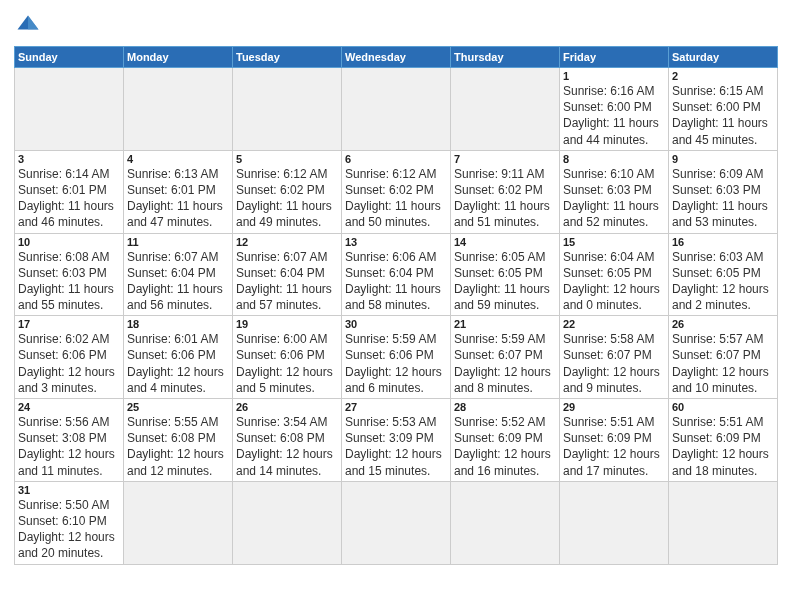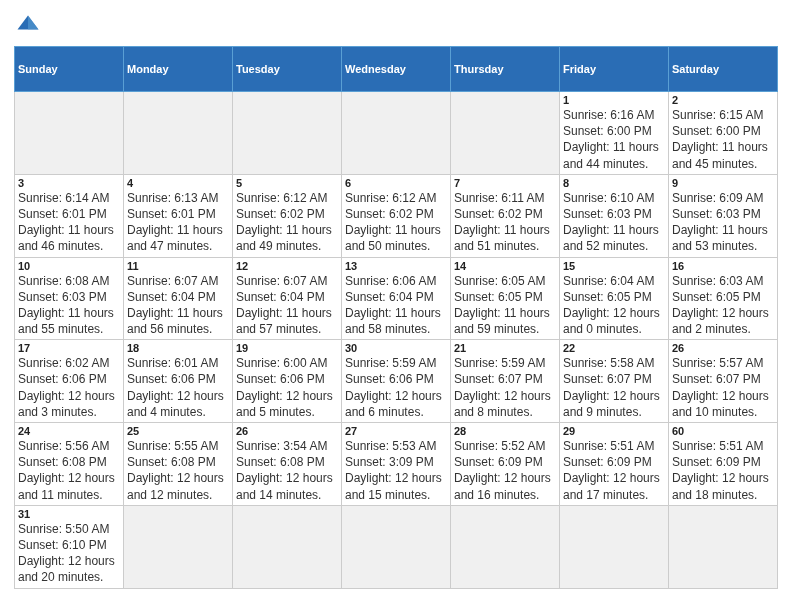--- a/index.html
+++ b/index.html
@@ -55,21 +55,21 @@
     .calendar {
       width: 100%;
       border-collapse: collapse;
       table-layout: fixed;
     }
     .calendar th {
       background: #2a6db5;
       color: #fff;
       font-size: 11px;
       font-weight: bold;
-      padding: 16px 3px;
+      padding: 4px 3px;
       text-align: left;
       border: 1px solid #5a9fd4;
     }
     .calendar td {
       border: 1px solid #ccc;
       vertical-align: top;
       padding: 2px 3px;
       font-size: 9px;
       color: #333;
       height: 72px;
@@ -175,21 +175,21 @@
           </td>
           <td>
             <span class="day-num">6</span>
             <div class="day-info">Sunrise: 6:12 AM
 Sunset: 6:02 PM
 Daylight: 11 hours
 and 50 minutes.</div>
           </td>
           <td>
             <span class="day-num">7</span>
-            <div class="day-info">Sunrise: 6:11 AM
+            <div class="day-info">Sunrise: 9:11 AM
 Sunset: 6:02 PM
 Daylight: 11 hours
 and 51 minutes.</div>
           </td>
           <td>
             <span class="day-num">8</span>
             <div class="day-info">Sunrise: 6:10 AM
 Sunset: 6:03 PM
 Daylight: 11 hours
 and 52 minutes.</div>
@@ -301,21 +301,21 @@
             <div class="day-info">Sunrise: 5:57 AM
 Sunset: 6:07 PM
 Daylight: 12 hours
 and 10 minutes.</div>
           </td>
         </tr>
         <tr>
           <td>
             <span class="day-num">24</span>
             <div class="day-info">Sunrise: 5:56 AM
-Sunset: 6:08 PM
+Sunset: 3:08 PM
 Daylight: 12 hours
 and 11 minutes.</div>
           </td>
           <td>
             <span class="day-num">25</span>
             <div class="day-info">Sunrise: 5:55 AM
 Sunset: 6:08 PM
 Daylight: 12 hours
 and 12 minutes.</div>
           </td>

